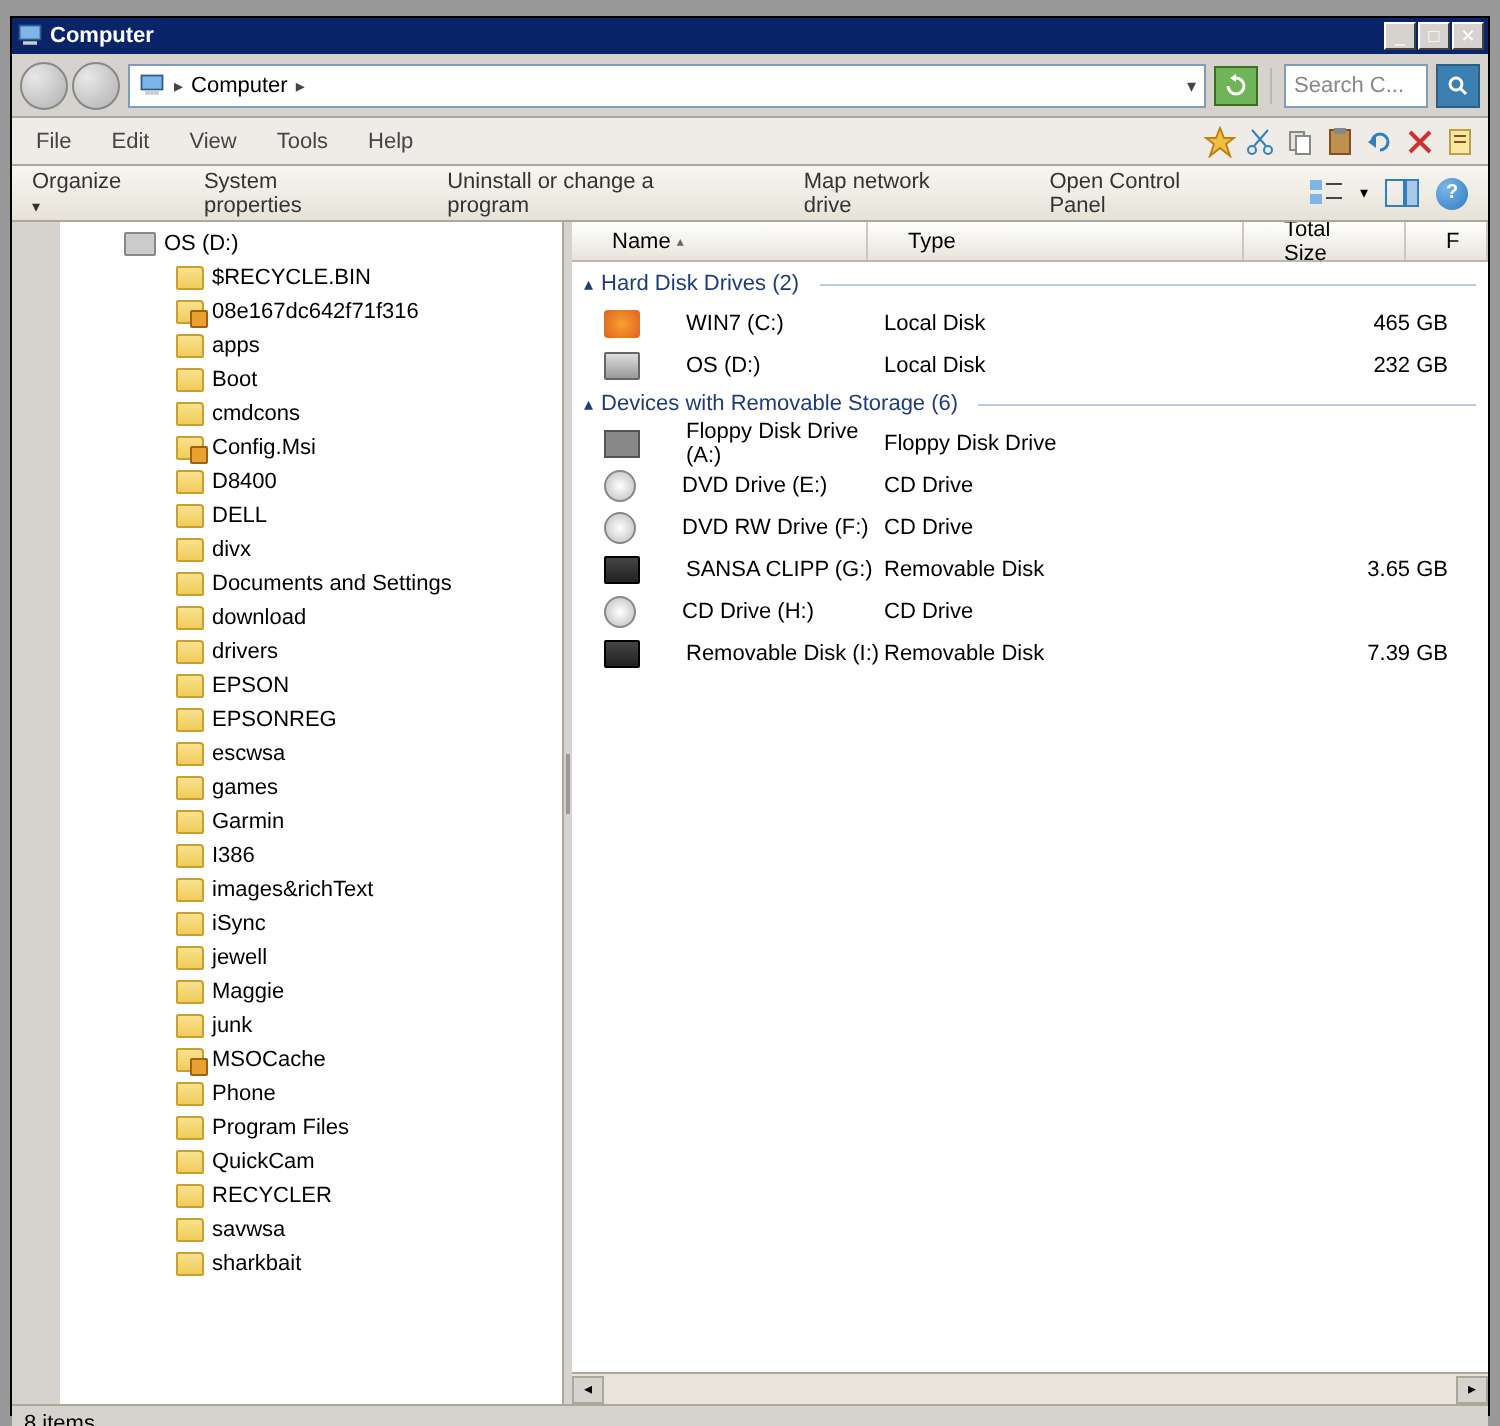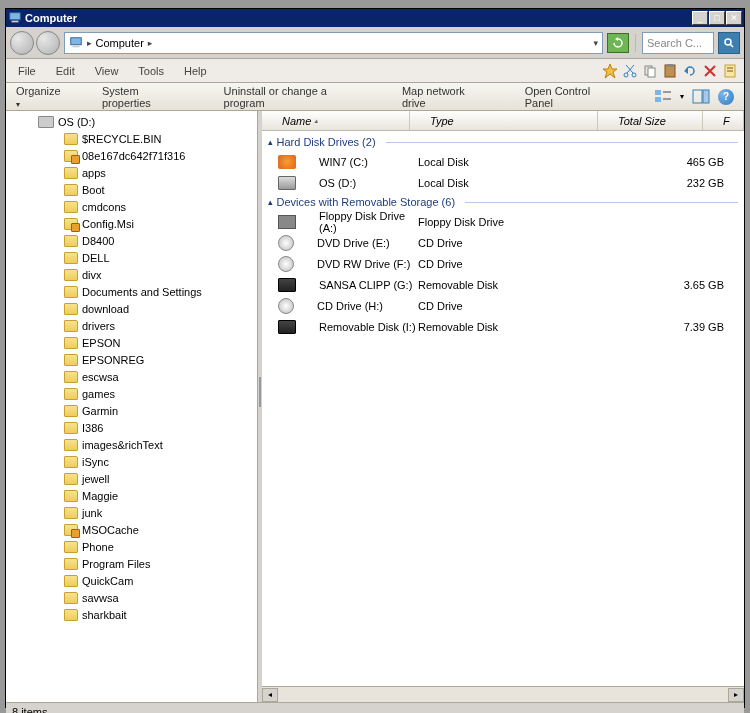--- a/index.html
+++ b/index.html
@@ -19,35 +19,35 @@
 .search-btn { width: 22px; height: 22px; background: #3c7fb1; border: 1px solid #2c5f81; cursor: pointer; display: flex; align-items: center; justify-content: center; }
 .menu-row { height: 24px; display: flex; align-items: center; padding: 0 2px; border-bottom: 1px solid #aca899; background: #efece7; }
 .menu-item { padding: 4px 10px; cursor: pointer; color: #444; text-align: center; }
 .menu-right { margin-left: auto; display: flex; gap: 4px; padding-right: 4px; }
 .tb-icon { width: 16px; height: 16px; cursor: pointer; display: inline-block; }
 .cmd-row { height: 28px; display: flex; align-items: center; padding: 0 10px; gap: 36px; background: linear-gradient(to bottom, #f7f6f0, #e6e2d8); border-bottom: 1px solid #aca899; }
 .cmd-item { cursor: pointer; color: #333; }
 .cmd-right { margin-left: auto; display: flex; gap: 8px; align-items: center; }
 .view-ico { width: 18px; height: 15px; cursor: pointer; }
 .help-ico { width: 16px; height: 16px; border-radius: 50%; background: radial-gradient(circle at 30% 30%, #7db5e8, #2c7cc4); color: #fff; display: flex; align-items: center; justify-content: center; font-weight: bold; font-size: 10px; cursor: pointer; }
-.content { display: flex; height: 591px; }
+.content { display: flex; height: 591px; margin-left: 24px; }
 .tree-pane { width: 252px; background: #fff; border-right: 1px solid #aca899; overflow-y: auto; overflow-x: hidden; padding: 2px 0; position: relative; }
 .tree-pane::-webkit-scrollbar { width: 16px; }
 .tree-pane::-webkit-scrollbar-track { background: #e8e4dc; }
 .tree-pane::-webkit-scrollbar-thumb { background: #c6c3bd; border: 1px solid #aca899; }
 .tree-item { display: flex; align-items: center; height: 17px; padding-left: 36px; gap: 4px; cursor: pointer; white-space: nowrap; }
 .tree-item.root { padding-left: 32px; }
 .folder-icon { width: 14px; height: 12px; background: linear-gradient(to bottom, #f8e28f 0%, #f0cc5a 100%); border: 1px solid #c8a030; border-radius: 1px 2px 1px 1px; position: relative; flex-shrink: 0; }
 .folder-icon.locked::after { content: ''; position: absolute; right: -3px; bottom: -3px; width: 7px; height: 7px; background: #e8a030; border: 1px solid #a06010; border-radius: 1px; }
 .drive-icon { width: 16px; height: 12px; background: #ccc; border: 1px solid #888; border-radius: 1px; flex-shrink: 0; }
 .splitter { width: 4px; background: #d6d3ce; cursor: ew-resize; position: relative; }
 .splitter::before { content: ''; position: absolute; left: 1px; top: 45%; width: 2px; height: 30px; background: #999; }
 .list-pane { flex: 1; background: #fff; display: flex; flex-direction: column; overflow: hidden; }
 .col-headers { height: 20px; display: flex; background: linear-gradient(to bottom, #fff, #e8e4dc); border-bottom: 1px solid #bcb8ae; }
-.col-h { padding: 3px 20px; border-right: 1px solid #ccc8be; cursor: pointer; display: flex; align-items: center; gap: 3px; font-style: italic; }
+.col-h { padding: 3px 20px; border-right: 1px solid #ccc8be; cursor: pointer; display: flex; align-items: center; gap: 3px; }
 .col-name { width: 148px; }
 .col-type { width: 188px; }
 .col-size { flex: 1; }
 .sort-arrow { font-size: 7px; color: #666; }
 .list-body { flex: 1; overflow: auto; padding: 2px 0; }
 .group-h { display: flex; align-items: center; padding: 3px 6px; color: #1e3c7b; cursor: pointer; gap: 4px; }
 .group-h .arrow { font-size: 9px; }
 .group-line { flex: 1; height: 1px; background: #b7c8e8; margin-left: 6px; }
 .list-row { display: flex; align-items: center; height: 21px; padding-left: 16px; cursor: pointer; }
 .row-name { width: 140px; display: flex; align-items: center; gap: 23px; }
@@ -314,20 +314,25 @@
           <span>Program Files</span>
         </div>
         <div class="tree-item">
           <span style="width:18px;flex-shrink:0"></span>
           <span class="folder-icon"></span>
           <span>QuickCam</span>
         </div>
         <div class="tree-item">
           <span style="width:18px;flex-shrink:0"></span>
           <span class="folder-icon"></span>
+          <span>RECYCLER</span>
+        </div>
+        <div class="tree-item">
+          <span style="width:18px;flex-shrink:0"></span>
+          <span class="folder-icon"></span>
           <span>savwsa</span>
         </div>
         <div class="tree-item">
           <span style="width:18px;flex-shrink:0"></span>
           <span class="folder-icon"></span>
           <span>sharkbait</span>
         </div>
       </div>
     <div class="splitter"></div>
     <div class="list-pane">

